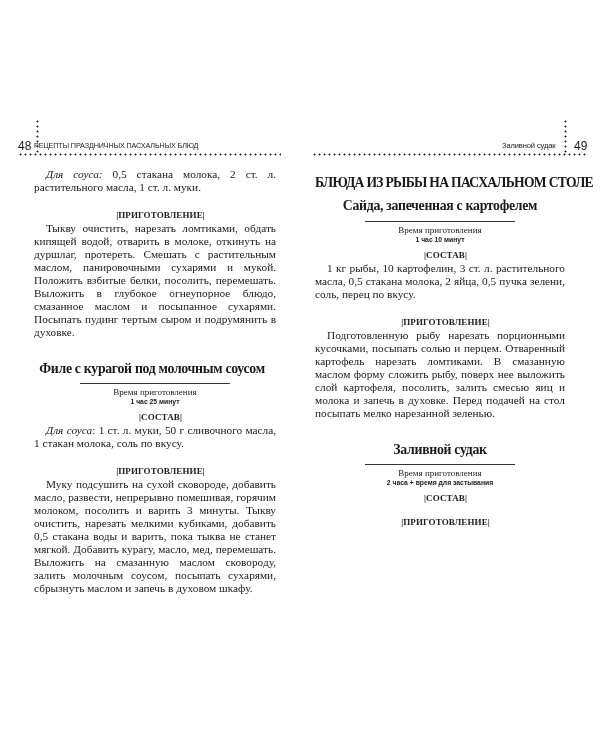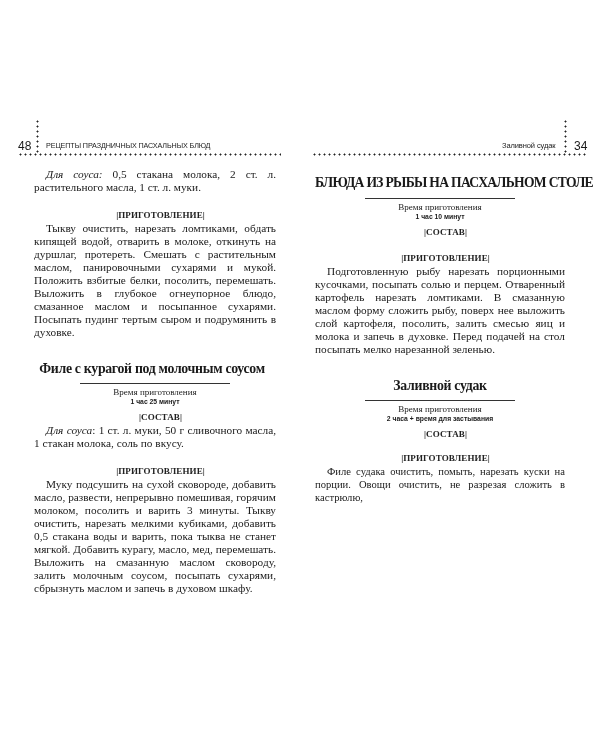--- a/index.html
+++ b/index.html
@@ -29,21 +29,21 @@
   }
   .left .dots-v { left: 18px; }
   .right .dots-v { left: 252px; }
   .page-num { position: absolute; top: 8px; font-family: "Liberation Sans", sans-serif; font-size: 12px; }
   .left .page-num { left: 0; }
   .right .page-num { left: 262px; }
   .head-title {
     position: absolute; top: 10px; font-family: "Liberation Sans", sans-serif; font-size: 7.2px;
     letter-spacing: -0.1px; text-transform: uppercase; white-space: nowrap;
   }
-  .left .head-title { left: 28px; }
+  .left .head-title { left: 16px; }
   .right .head-title { left: 190px; text-transform: none; font-size: 7.5px; }
 
   .content { position: absolute; top: 168px; }
   .left .content { left: 34px; width: 242px; }
   .right .content { left: 15px; width: 250px; }
 
   p { margin: 0; font-size: 11.3px; line-height: 13px; text-align: justify; }
   p.ind { text-indent: 12px; }
   p .it { font-style: italic; }
   .label {
@@ -90,42 +90,43 @@
 
     <div class="label" style="margin-top:16px">|ПРИГОТОВЛЕНИЕ|</div>
     <p class="ind">Муку подсушить на сухой сковороде, добавить масло, развести, непрерывно помешивая, горячим молоком, посолить и варить 3 минуты. Тыкву очистить, нарезать мелкими кубиками, добавить 0,5 стакана воды и варить, пока тыква не станет мягкой. Добавить курагу, масло, мед, перемешать. Выложить на смазанную маслом сковороду, залить молочным соусом, посыпать сухарями, сбрызнуть маслом и запечь в духовом шкафу.</p>
   </div>
 </div>
 
 <div class="page right">
   <div class="run-head">
     <span class="head-title">Заливной судак</span>
     <div class="dots-v"></div>
-    <span class="page-num">34</span>
+    <span class="page-num">49</span>
     <div class="dots-h"></div>
   </div>
 
   <div class="content" style="top:175px">
     <div class="section-title cat">БЛЮДА ИЗ РЫБЫ НА ПАСХАЛЬНОМ СТОЛЕ</div>
+    <div class="section-title recipe" style="margin-top:7px">Сайда, запеченная с картофелем</div>
     <div class="time-block" style="margin-top:7px">
       <div class="time-rule"></div>
       <div class="time-label">Время приготовления</div>
       <div class="time-value">1 час 10 минут</div>
     </div>
 
     <div class="label" style="margin-top:6px">|СОСТАВ|</div>
+    <p class="ind">1 кг рыбы, 10 картофелин, 3 ст. л. растительного масла, 0,5 стакана молока, 2 яйца, 0,5 пучка зелени, соль, перец по вкусу.</p>
 
     <div class="label" style="margin-top:16px">|ПРИГОТОВЛЕНИЕ|</div>
     <p class="ind">Подготовленную рыбу нарезать порционными кусочками, посыпать солью и перцем. Отваренный картофель нарезать ломтиками. В смазанную маслом форму сложить рыбу, поверх нее выложить слой картофеля, посолить, залить смесью яиц и молока и запечь в духовке. Перед подачей на стол посыпать мелко нарезанной зеленью.</p>
 
     <div class="section-title recipe" style="margin-top:22px">Заливной судак</div>
     <div class="time-block" style="margin-top:6px">
       <div class="time-rule"></div>
       <div class="time-label">Время приготовления</div>
       <div class="time-value">2 часа + время для застывания</div>
     </div>
 
     <div class="label" style="margin-top:6px">|СОСТАВ|</div>
 
     <div class="label" style="margin-top:14px">|ПРИГОТОВЛЕНИЕ|</div>
-    <p class="ind" style="font-size:10.6px">Филе судака очистить, помыть, нарезать куски на порции. Овощи очистить, не разрезая сложить в кастрюлю,</p>
   </div>
 </div>
 
 </body></html>

